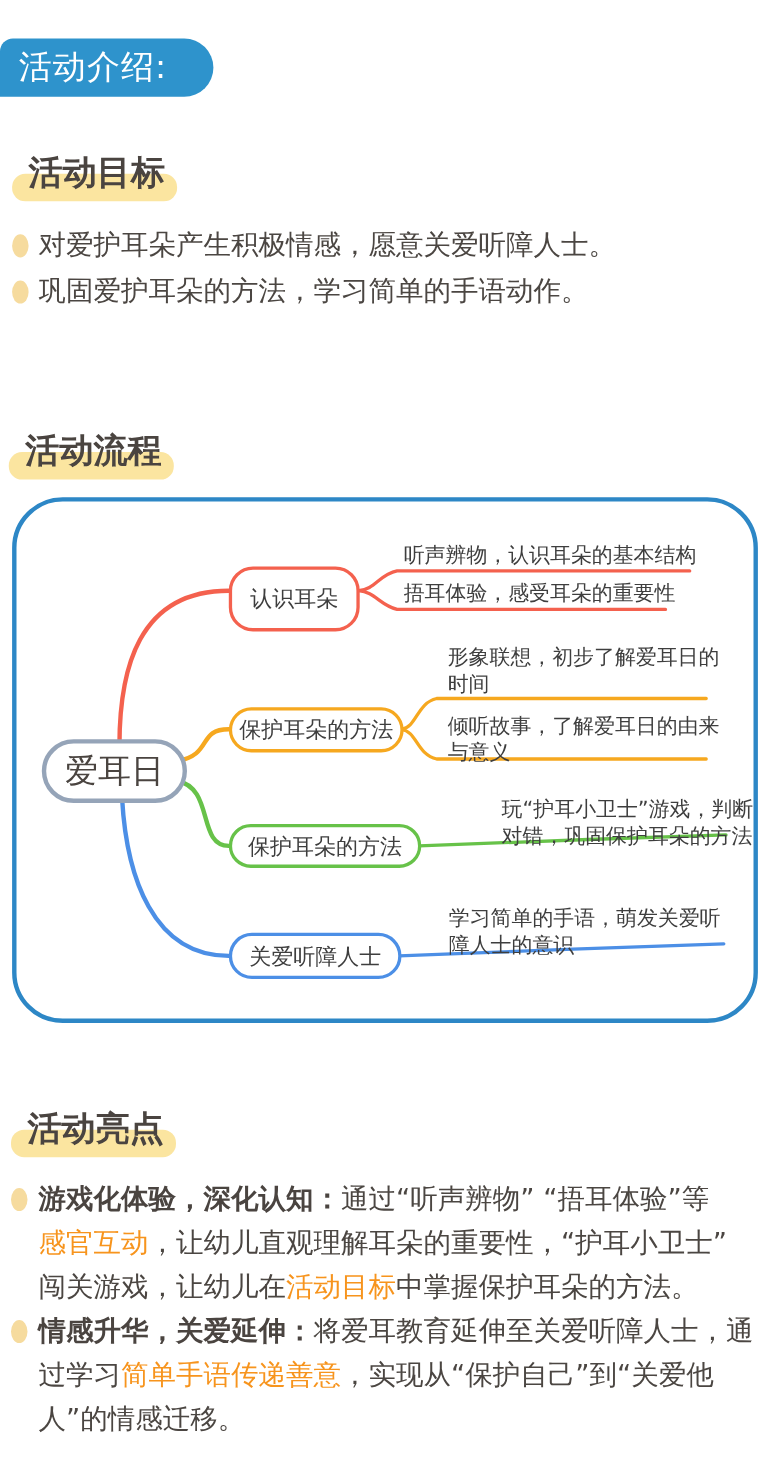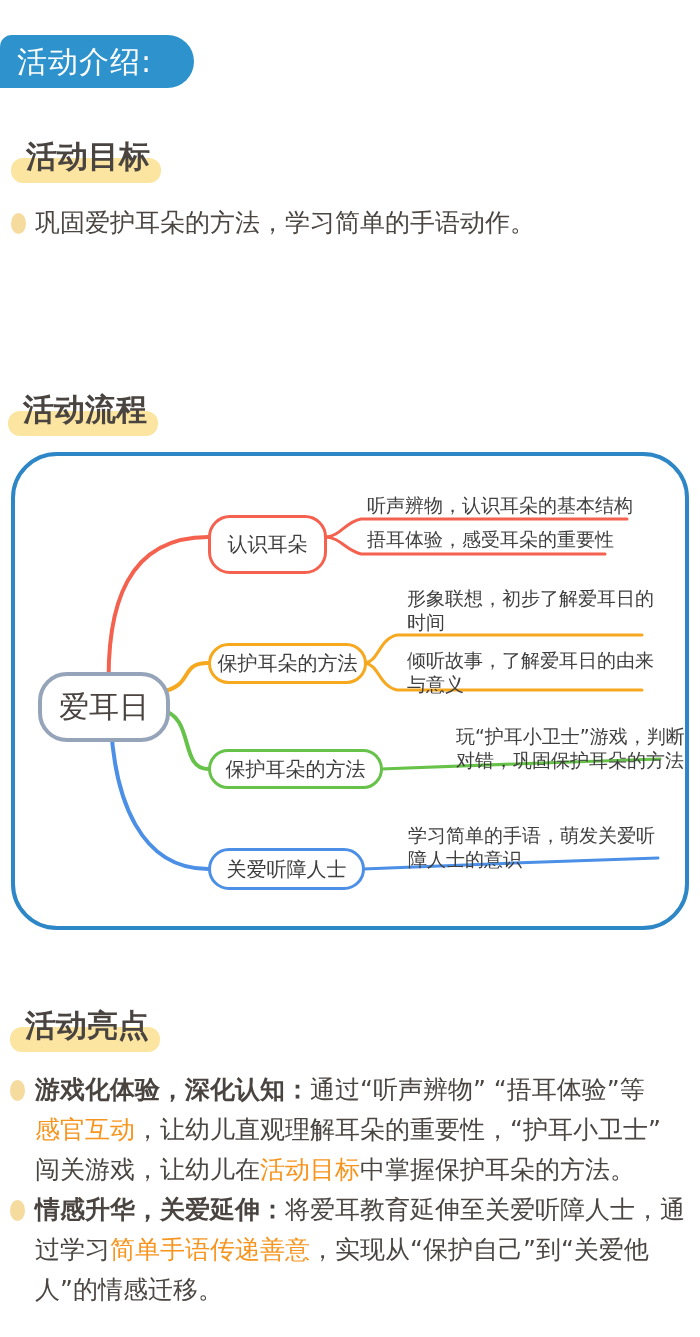--- a/index.html
+++ b/index.html
@@ -59,21 +59,21 @@
   .c1 { stroke: var(--branch-1); }
   .c2 { stroke: var(--branch-2); }
   .c3 { stroke: var(--branch-3); }
 
   .node {
     position: absolute; background: #fff; display: flex;
     align-items: center; justify-content: center;
     font-size: 20px; color: var(--node-text); white-space: nowrap; z-index: 2;
   }
   .root-node {
-    left: 27px; top: 220px; width: 132px; height: 70px;
+    left: 27px; top: 220px; width: 132px; height: 58px;
     border: 4px solid var(--root-border); border-radius: 29px;
     font-size: 30px; font-weight: 500; color: var(--heading-text);
   }
   .n1 { left: 197px; top: 63px;  width: 119px; height: 59px; border: 3px solid var(--branch-0); border-radius: 22px; }
   .n2 { left: 197px; top: 191px; width: 159px; height: 41px; border: 3px solid var(--branch-1); border-radius: 21px; }
   .n3 { left: 197px; top: 297px; width: 175px; height: 40px; border: 3px solid var(--branch-2); border-radius: 20px; }
   .n4 { left: 197px; top: 396px; width: 157px; height: 42px; border: 3px solid var(--branch-3); border-radius: 21px; }
 
   .leaf {
     position: absolute; font-size: 19px; line-height: 24px;
@@ -103,20 +103,24 @@
 
   <div class="badge">
     <span>活动介绍:</span>
   </div>
 
   <div class="sec-h h-goals">
     <span class="hl"></span>
     <span class="txt">活动目标</span>
   </div>
   <ul class="goal-list">
+    <li>
+      <span class="dot"></span>
+      <span>对爱护耳朵产生积极情感，愿意关爱听障人士。</span>
+    </li>
     <li>
       <span class="dot"></span>
       <span>巩固爱护耳朵的方法，学习简单的手语动作。</span>
     </li>
   </ul>
 
   <div class="sec-h h-flow">
     <span class="hl"></span>
     <span class="txt">活动流程</span>
   </div>

